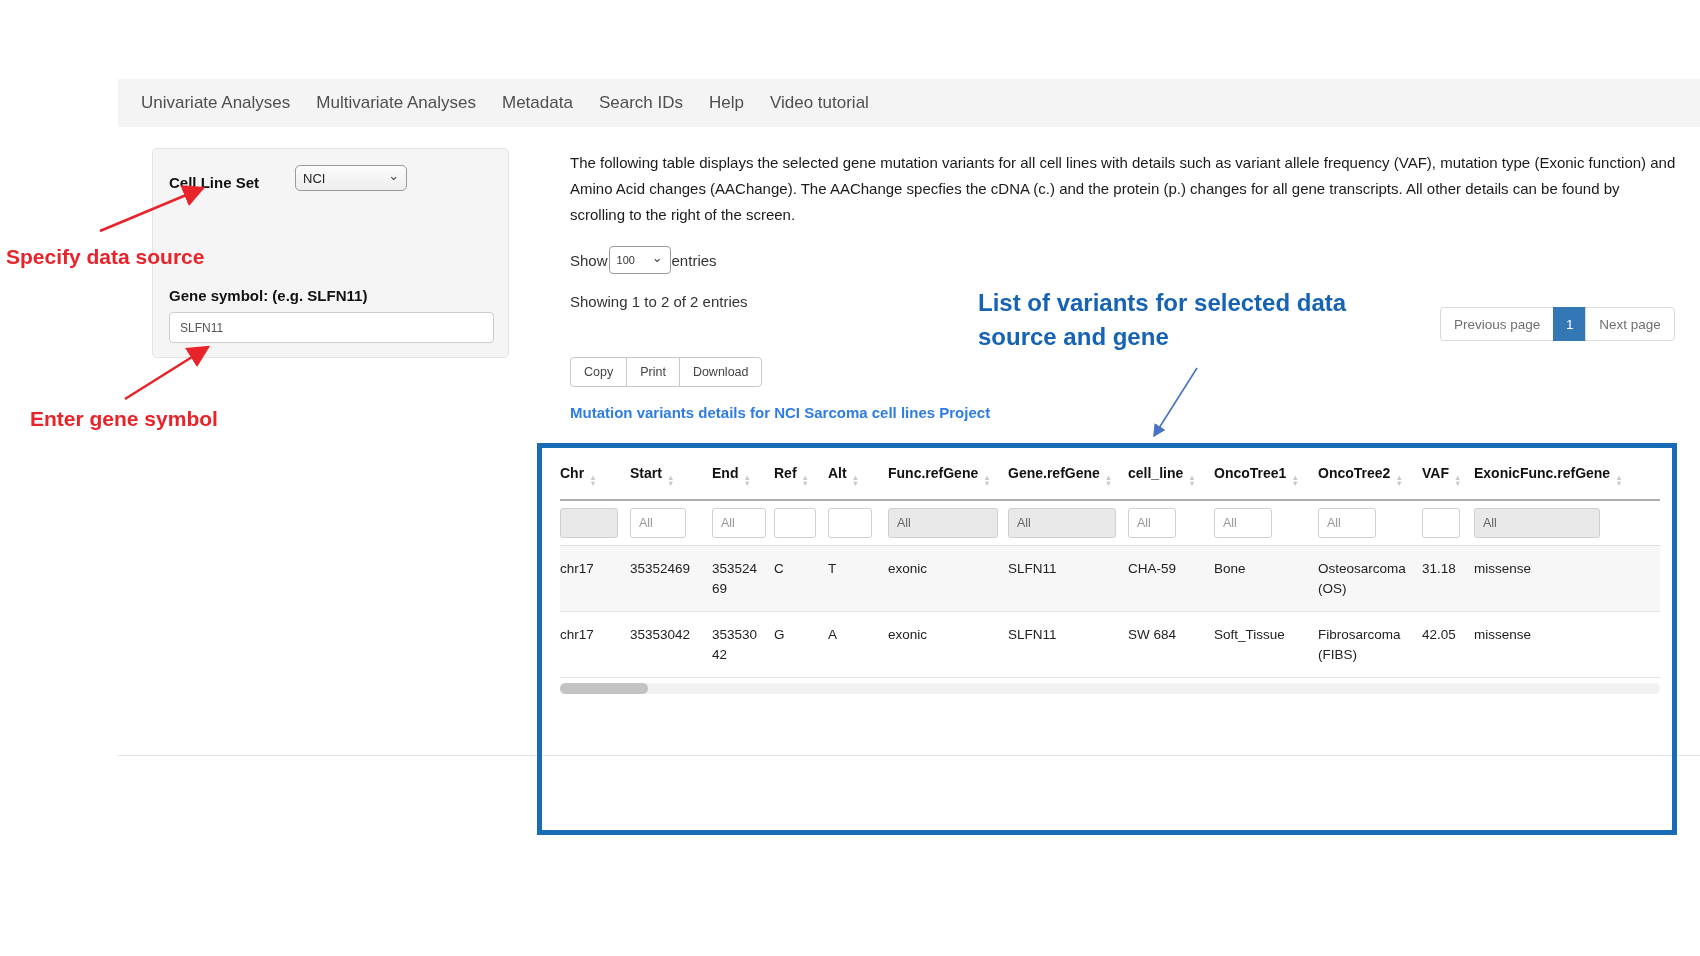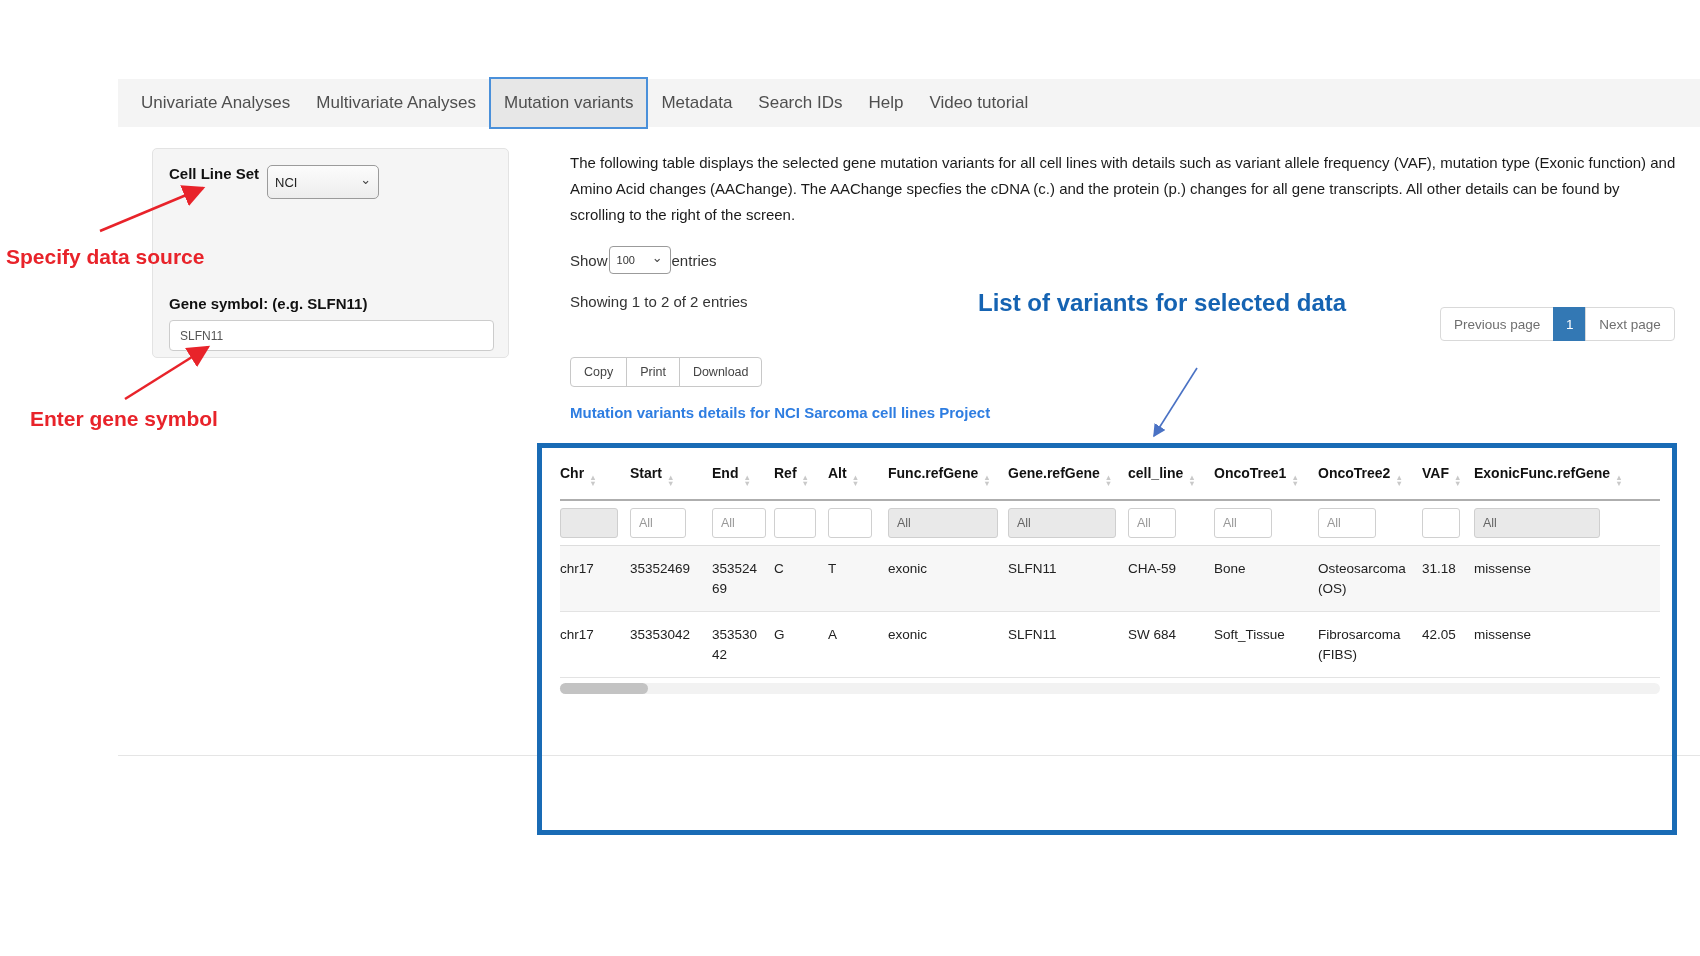--- a/index.html
+++ b/index.html
@@ -14,23 +14,23 @@
   
   .navbar{left:118px; top:79px; right:0; height:48px; background:#f4f4f4;
     display:flex; align-items:center; padding-left:10px;}
   .tab{padding:0 13px; font-size:17px; color:#4f4f4f; white-space:nowrap; cursor:pointer;}
   .tab.selected{background:#e7e7e7; border:2px solid var(--tab-border);
     padding:14px 13px; margin:-5px 0;}
 
   
   .panel{left:152px; top:148px; width:357px; height:210px; background:#f5f5f5;
     border:1px solid #e3e3e3; border-radius:5px; padding:16px 16px;}
-  .panel-row{display:flex; align-items:flex-start;}
+  .panel-row{display:flex; align-items:flex-end;gap:28px;}
   .plabel{font-size:15px; font-weight:bold; color:#111;}
-  .select-box{margin-left:8px; width:112px; height:34px; background:linear-gradient(#fcfcfc,#ededed);
+  .select-box{margin-left:8px; width:112px; height:26px; background:linear-gradient(#fcfcfc,#ededed);
     border:1px solid #9b9b9b; border-radius:5px; display:flex; align-items:center;
     padding:0 7px; font-size:13px; color:#222; justify-content:space-between; cursor:pointer;}
   .chev{font-size:13px; color:#444; line-height:10px; margin-top:-4px;}
   .gene-label{margin-top:96px;}
   .text-input{margin-top:8px; width:325px; height:31px; background:#fff;
     border:1px solid #ccc; border-radius:4px; font-size:12px; color:#555;
     padding:0 10px; font-family:"Liberation Sans","DejaVu Sans",sans-serif;}
 
   
   .red-note{font-size:21px; font-weight:bold; color:var(--red); white-space:nowrap;}
@@ -88,21 +88,20 @@
   .hscroll{margin-top:5px; width:1100px; height:11px; background:#f2f2f2; border-radius:6px;}
   .hscroll .thumb{width:88px; height:11px; background:#c3c3c3; border-radius:6px; cursor:pointer;}
 </style>
 </head>
 <body>
 
 <nav class="abs navbar">
   <div class="navbar-tabs" style="display:flex;align-items:center;">
       <div class="tab">Univariate Analyses</div>
       <div class="tab">Multivariate Analyses</div>
-      <div class="tab selected">Mutation variants</div>
       <div class="tab">Metadata</div>
       <div class="tab">Search IDs</div>
       <div class="tab">Help</div>
       <div class="tab">Video tutorial</div>
     </div>
 </nav>
 
 <aside class="abs panel">
   <div class="panel-row">
     <span class="plabel">Cell Line Set</span>
@@ -113,20 +112,21 @@
   </div>
   <div class="plabel gene-label">Gene symbol: (e.g. SLFN11)</div>
   <input class="text-input" type="text" value="SLFN11" style="">
 </aside>
 
 <div class="abs red-note" style="left:6px; top:245px;">Specify data source</div>
 <div class="abs red-note" style="left:30px; top:407px;">Enter gene symbol</div>
 
 <div class="abs blue-note">
   <div>List of variants for selected data</div>
+  <div>source and gene</div>
 </div>
 
 <p class="abs desc">The following table displays the selected gene mutation variants for all cell lines with details such as variant allele frequency (VAF), mutation type (Exonic function) and Amino Acid changes (AAChange). The AAChange specfies the cDNA (c.) and the protein (p.) changes for all gene transcripts. All other details can be found by scrolling to the right of the screen.</p>
 
 <div class="abs show-row">
   <span>Show</span>
   <div class="entries-select">
     <span>100</span>
     <span class="chev">⌄</span>
   </div>

